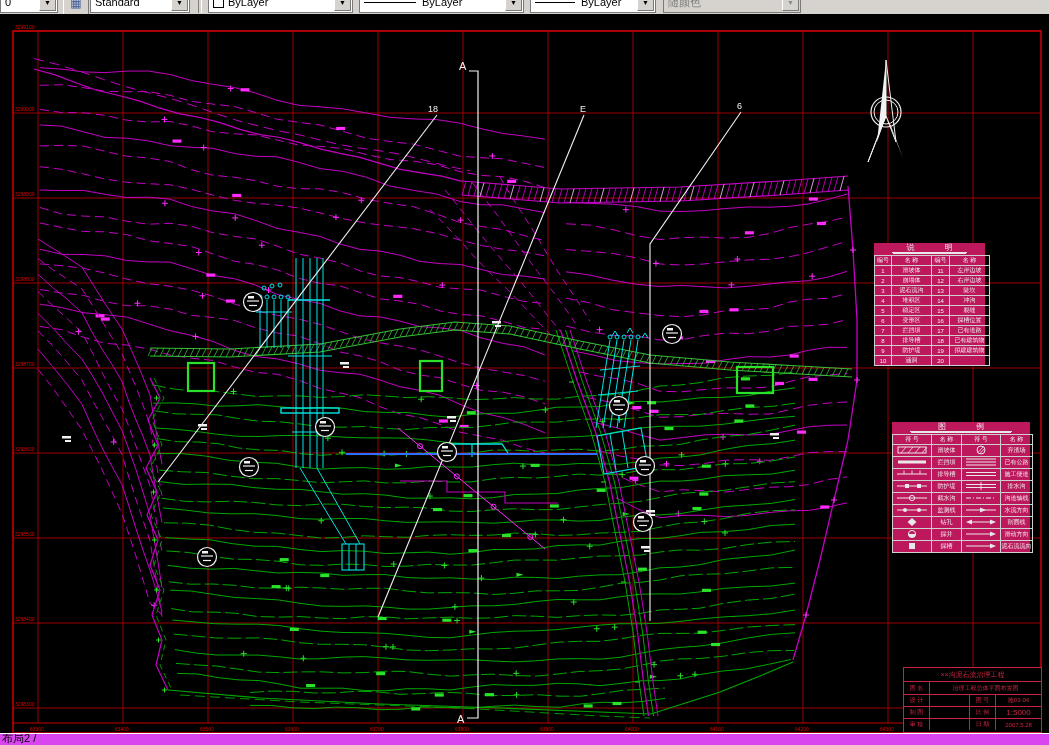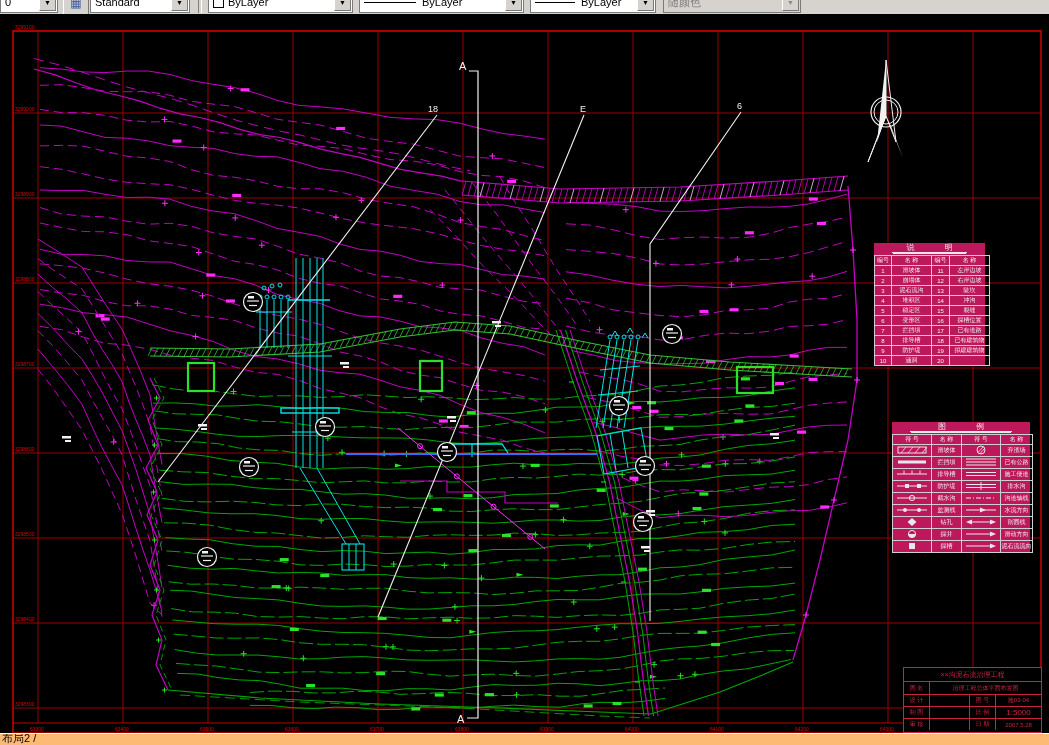--- a/index.html
+++ b/index.html
@@ -14,21 +14,21 @@
       display:flex;align-items:center;justify-content:center;font-size:7px;color:#000;}
   .cb .arr.dis{color:#8a8a8a;}
   .cb.dis{background:#d6d3ce;color:#808080;}
   .swatch{display:inline-block;width:9px;height:9px;background:#fff;border:1px solid #000;margin-right:4px;}
   .lineglyph{display:inline-block;width:52px;height:1px;background:#000;margin-right:6px;}
   .tbtn{position:absolute;top:-9px;width:24px;height:22px;background:#d6d3ce;border:1px solid #fff;
       border-right-color:#7a7a7a;border-bottom-color:#7a7a7a;display:flex;align-items:center;justify-content:center;
       font-size:12px;color:#3b5a9b;}
   .sep{position:absolute;top:-9px;width:2px;height:22px;border-left:1px solid #808080;border-right:1px solid #fff;}
   
-  #statusbar{position:absolute;left:0;bottom:0;width:1049px;height:11px;background:#fdba74;
+  #statusbar{position:absolute;left:0;bottom:0;width:1049px;height:11px;background:#d946ef;
       border-top:1px solid #fff;overflow:hidden;z-index:5;}
   #statusbar span{position:absolute;left:2px;top:-3px;font-size:11px;color:#000;}
   
   #cad{position:absolute;left:0;top:0;z-index:1;}
   
   .legend{position:absolute;z-index:3;color:#e8e8e8;background:#be185d;}
   .legend .ttl{text-align:center;font-size:8px;letter-spacing:14px;padding-left:14px;
       border-bottom:1px solid #e8e8e8;line-height:9px;margin:0 18px 2px 18px;
       box-shadow:0 2px 0 -1px #e8e8e8;}
   .legend table{border-collapse:collapse;width:100%;table-layout:fixed;}

